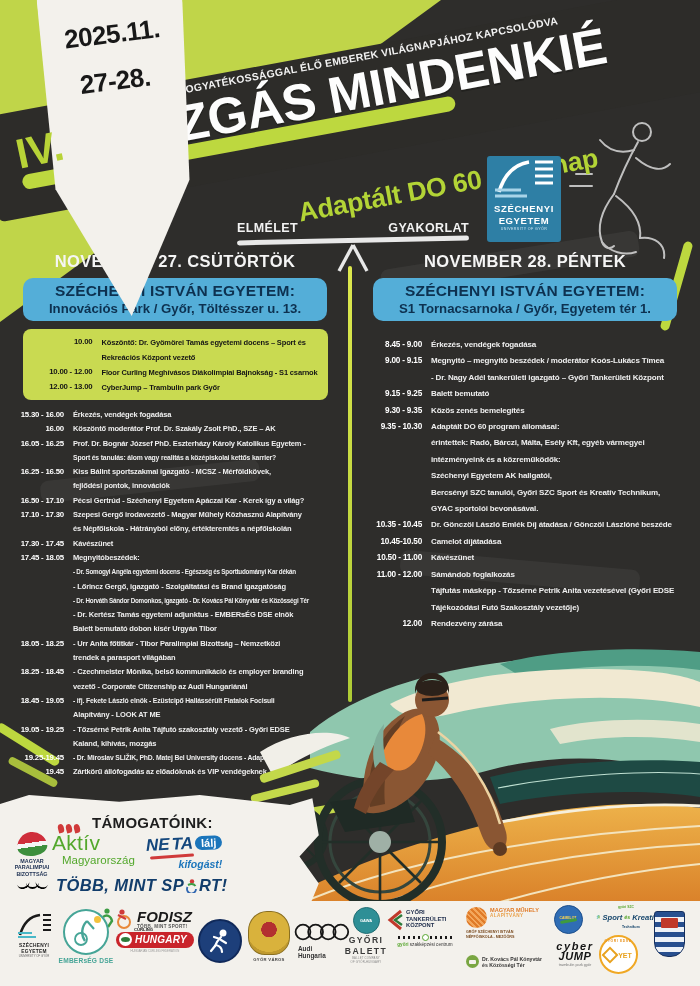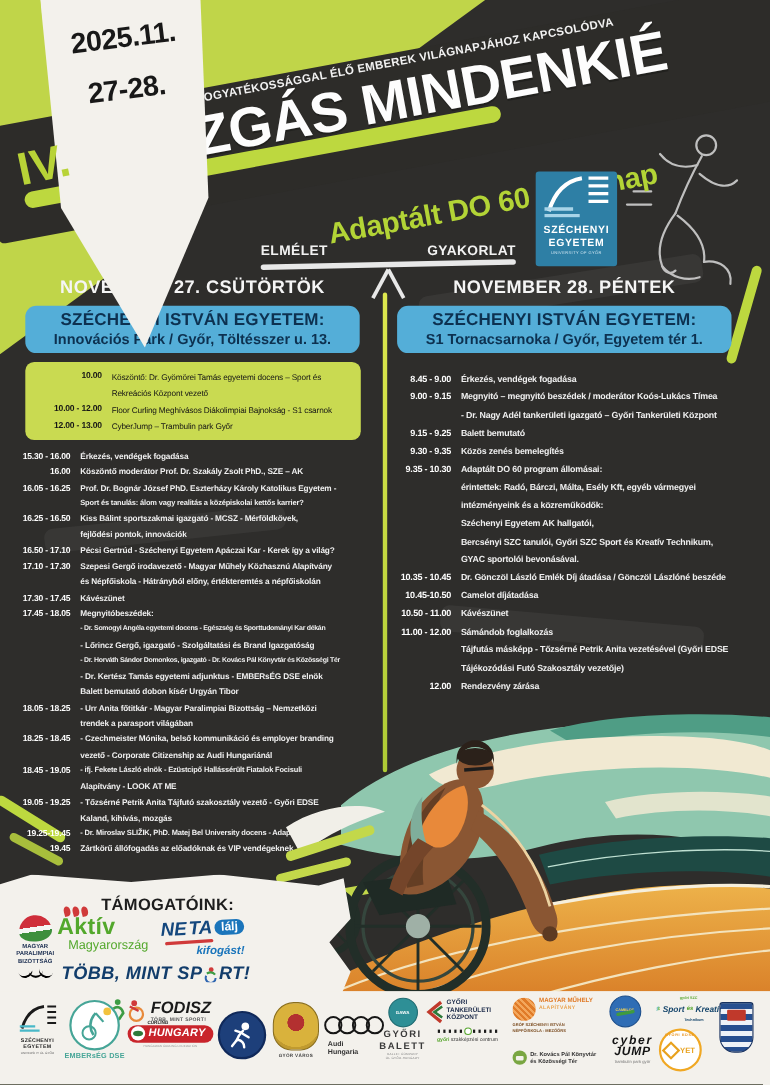--- a/index.html
+++ b/index.html
@@ -38,41 +38,41 @@
   .unilogo .l3{font-size:3.6px;color:#cfe6f2;letter-spacing:.4px;margin-top:1px;}
   .sketch{left:558px;top:116px;z-index:3;opacity:.85;}
   .seesaw{left:237px;top:221px;width:232px;z-index:4;}
   .seesaw .lbls{display:flex;justify-content:space-between;font-size:12.5px;
     font-weight:900;color:#f2f2f2;letter-spacing:.4px;}
   .seesaw .bar{margin-top:3px;height:4.5px;background:#e8e8e8;border-radius:3px;
     transform:rotate(-1.2deg);}
   .seesaw svg{display:block;margin:0 auto;}
   
   .col{top:248px;width:350px;z-index:4;}
-  .c1{left:0;} .c2{left:338px;}
+  .c1{left:0;} .c2{left:350px;}
   .dayhdr{margin-top:4px;text-align:center;font-size:16.5px;font-weight:900;
     color:#f5f5f5;letter-spacing:.4px;}
   .venue{width:300px;margin:7px auto 0;background:#54aed8;border-radius:10px;
     padding:4px 2px 5px;text-align:center;color:#0d3150;}
   .venue .v1{font-size:15.5px;font-weight:900;letter-spacing:.2px;}
   .venue .v2{font-size:13.2px;font-weight:700;margin-top:1px;}
   .greenbox{width:293px;margin:8px auto 0;background:#c9da51;border-radius:8px;
     padding:6px 6px 5px;}
   .greenbox .srow{color:#151515;}
   .greenbox .stime{color:#151515;}
   .slist{margin-top:8px;padding-left:0;}
   .srow{display:flex;align-items:flex-start;}
   .stime{width:64px;flex:0 0 64px;text-align:right;font-size:7.8px;font-weight:800;
     color:#fff;line-height:14.3px;letter-spacing:-.2px;}
   .stext{margin-left:9px;font-size:7.5px;font-weight:700;color:#efefef;
     letter-spacing:-.15px;}
   .stext div{line-height:14.3px;white-space:nowrap;}
   .stext div.xs{font-size:6.8px;}
   .stext div.xxs{font-size:6.3px;letter-spacing:-.25px;}
-  .greenbox .stext{color:#151515;font-weight:400;}
+  .greenbox .stext{color:#151515;font-weight:700;}
   .greenbox .stext div{line-height:15px;}
   .c2 .stime{width:72px;flex-basis:72px;line-height:16.4px;font-size:8.2px;}
   .c2 .stext{font-size:8px;}
   .c2 .stext div{line-height:16.4px;}
   .divider{left:348px;top:266px;width:4px;height:436px;border-radius:2px;
     background:linear-gradient(#dde84e,#aecb35);z-index:5;}
   
   .panelA{left:0;top:795px;width:322px;height:112px;background:#f3f1ec;z-index:6;
     clip-path:polygon(0 8%,9% 0,37% 6%,62% 0,90% 9%,97% 3%,99% 36%,93% 55%,99% 79%,96% 100%,0 100%);}
   .stripB{left:0;top:901px;width:700px;height:85px;background:#f3f1ec;z-index:7;}
@@ -87,21 +87,21 @@
   .agitos{display:flex;justify-content:center;margin-top:3px;}
   .agitos span{width:13px;height:7px;border-bottom:2.6px solid;border-radius:0 0 9px 9px;
     margin:0 -2px;}
   .ag-r{border-color:#d03a3a;transform:rotate(-18deg);}
   .ag-b{border-color:#2f66b0;}
   .ag-g{border-color:#3d9c44;transform:rotate(18deg);}
   .aktiv{left:52px;top:824px;z-index:8;}
   .aktiv .petals{display:flex;margin-left:6px;}
   .aktiv .petals i{width:6px;height:9px;background:#d03a3a;border-radius:50% 50% 50% 0;
     margin-right:2px;transform:rotate(-15deg);}
-  .aktiv .nm{font-size:21px;font-weight:700;color:#53a82c;line-height:20px;letter-spacing:.3px;}
+  .aktiv .nm{font-size:21px;font-weight:400;color:#53a82c;line-height:20px;letter-spacing:.3px;}
   .aktiv .sub{font-size:11.5px;font-weight:400;color:#53a82c;margin:1px 0 0 10px;}
   .neta{left:146px;top:834px;z-index:8;}
   .neta .row{display:flex;align-items:center;transform:rotate(-3deg);}
   .neta .ne,.neta .ta{font-size:17px;font-weight:900;font-style:italic;color:#14477d;}
   .neta .ta{margin-left:2px;}
   .neta .pill{margin-left:2px;background:#1b75bb;color:#fff;font-size:11px;font-weight:800;
     border-radius:8px;padding:1px 6px;}
   .neta .swoosh{width:44px;height:2.5px;background:#d03a3a;border-radius:2px;
     transform:rotate(-4deg);margin:1px 0 0 4px;}
   .neta .kif{font-size:10.5px;font-weight:900;font-style:italic;color:#1b75bb;
@@ -344,21 +344,21 @@
             <div class="xxs">- Dr. Somogyi Angéla egyetemi docens - Egészség és Sporttudományi Kar dékán</div>
             <div>- Lőrincz Gergő, igazgató - Szolgáltatási és Brand Igazgatóság</div>
             <div class="xxs">- Dr. Horváth Sándor Domonkos, igazgató - Dr. Kovács Pál Könyvtár és Közösségi Tér</div>
             <div>- Dr. Kertész Tamás egyetemi adjunktus - EMBERsÉG DSE elnök</div>
             <div>Balett bemutató dobon kísér Urgyán Tibor</div>
           </div>
         </div>
         <div class="srow">
           <div class="stime">18.05 - 18.25</div>
           <div class="stext">
-            <div>- Urr Anita főtitkár - Magyar Paralimpiai Bizottság – Nemzetközi</div>
+            <div>- Urr Anita főtitkár - Tibor Paralimpiai Bizottság – Nemzetközi</div>
             <div>trendek a parasport világában</div>
           </div>
         </div>
         <div class="srow">
           <div class="stime">18.25 - 18.45</div>
           <div class="stext">
             <div>- Czechmeister Mónika, belső kommunikáció és employer branding</div>
             <div>vezető - Corporate Citizenship az Audi Hungariánál</div>
           </div>
         </div>

